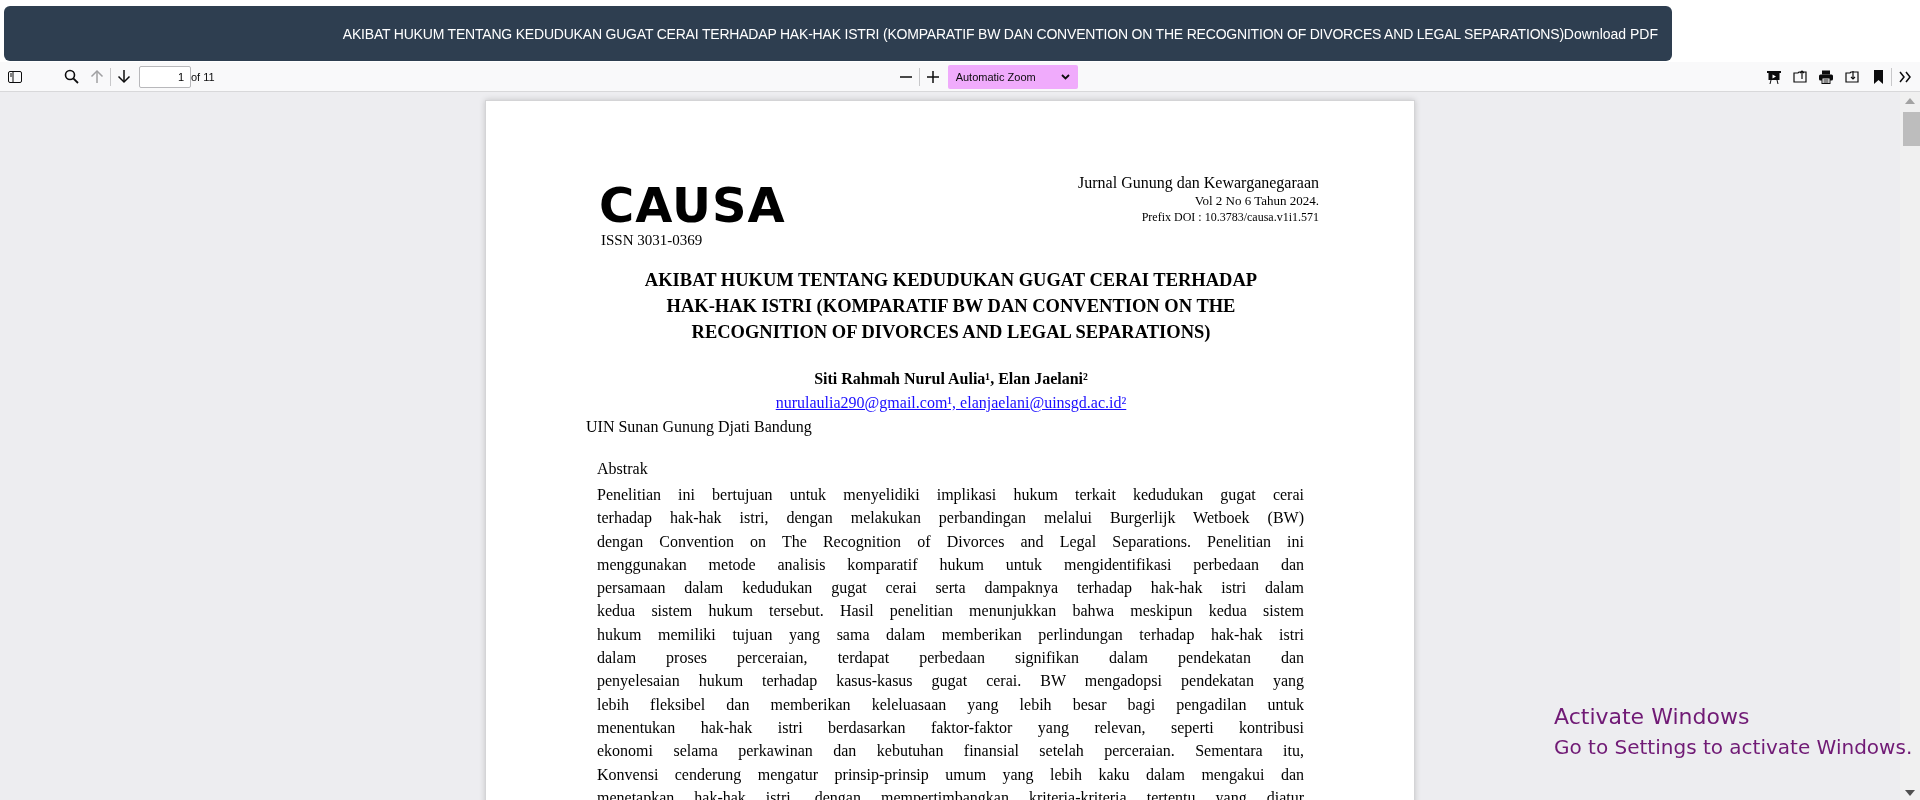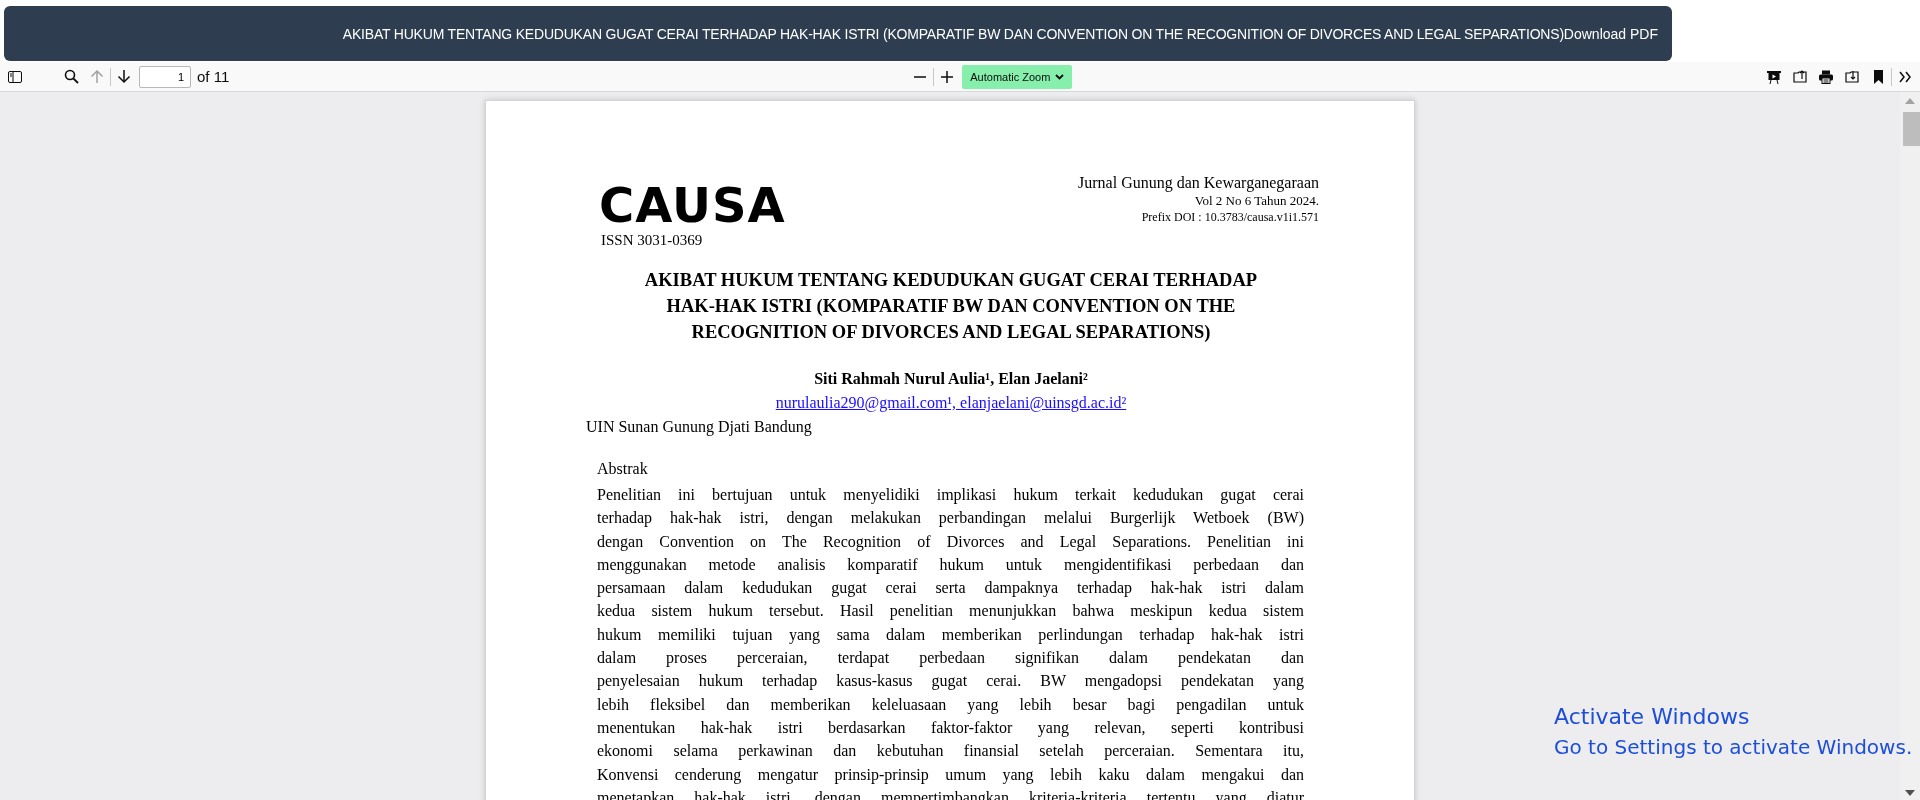--- a/index.html
+++ b/index.html
@@ -19,23 +19,23 @@
     position: absolute; left: 0; top: 62px; width: 1920px; height: 30px;
     background: #f9f9fa; border-bottom: 1px solid #d8d8da;
     display: flex; align-items: center; font-size: 11px; color: #0c0c0d;
   }
   .tb-btn { width: 26px; height: 24px; display: inline-flex; align-items: center; justify-content: center; cursor: pointer; }
   .tb-sep { width: 1px; height: 18px; background: #c8c8ca; display: inline-block; }
   .page-input {
     width: 52px; height: 22px; border: 1px solid #b8b8bb; border-radius: 2px; background: #fff;
     text-align: right; padding-right: 6px; font-size: 11px; font-family: "Liberation Sans", sans-serif;
   }
-  .of-pages { margin-left: 6px; font-size: 15px; }
+  .of-pages { font-size: 11px; }
   .zoom-select {
-    height: 24px; width: 110px; background: #86efac; border-radius: 2px;
+    height: 24px; width: 130px; background: #f0abfc; border-radius: 2px;
     display: inline-flex; align-items: center; justify-content: space-between; padding: 0 8px 0 8px;
     font-size: 11px; cursor: pointer;
   }
 
   .viewer {
     position: absolute; left: 0; top: 92px; width: 1920px; height: 708px;
     background: #ededf0; overflow: hidden;
   }
   .scrollbar {
     position: absolute; right: 0; top: 0; width: 20px; height: 708px; background: #f0f0f0;
@@ -70,21 +70,21 @@
   .emails a { color: #1a0dff; text-decoration: underline; }
   .affil { position: absolute; left: 100px; width: 730px; top: 317px; font-size: 16px; }
 
   .abstrak-h { position: absolute; left: 111px; top: 359px; font-size: 16px; }
   .abstract {
     position: absolute; left: 111px; width: 707px; top: 382px; font-size: 16px; line-height: 23.3px;
     text-align: justify;
   }
   .abstract .line { display: block; text-align: justify; text-align-last: justify; white-space: nowrap; overflow: hidden; }
 
-  .watermark { position: absolute; left: 1554px; top: 704px; color: #1d4ed8; font-family: "DejaVu Sans", sans-serif; }
+  .watermark { position: absolute; left: 1554px; top: 704px; color: #701a75; font-family: "DejaVu Sans", sans-serif; }
   .watermark .wm1 { font-size: 22px; }
   .watermark .wm2 { font-size: 20px; margin-top: 6px; }
 </style>
 </head>
 <body>
 
 <div class="titlebar">
   <span class="doc-title">AKIBAT HUKUM TENTANG KEDUDUKAN GUGAT CERAI TERHADAP HAK-HAK ISTRI (KOMPARATIF BW DAN CONVENTION ON THE RECOGNITION OF DIVORCES AND LEGAL SEPARATIONS)</span>
   <span class="download">Download PDF</span>
 </div>

